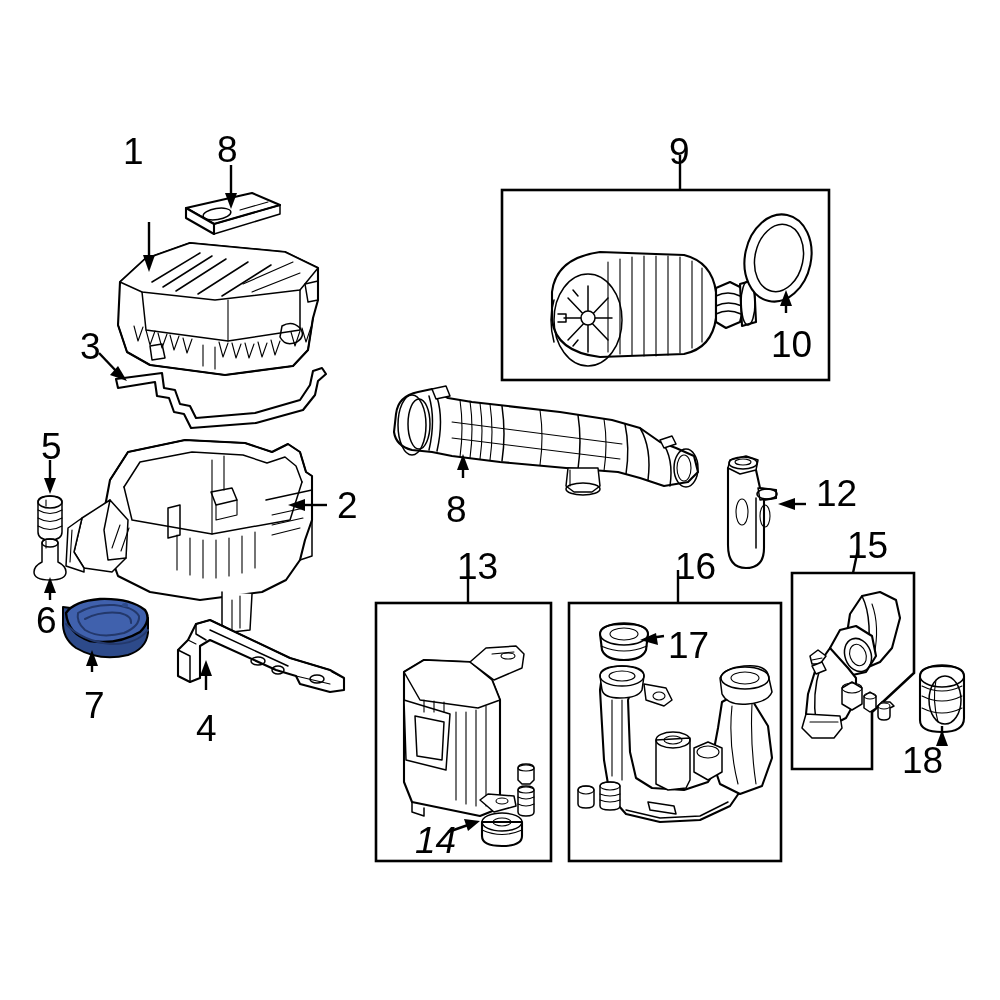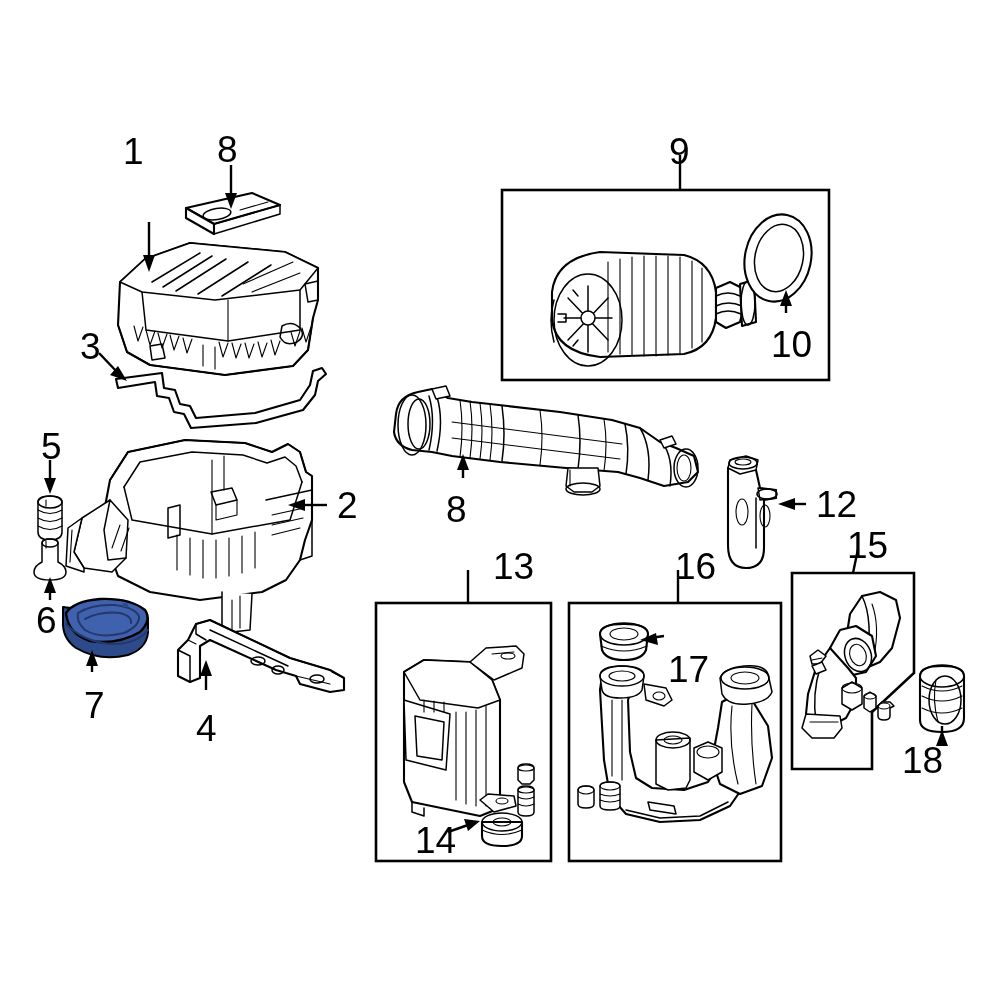--- a/index.html
+++ b/index.html
@@ -539,21 +539,21 @@
   <div class="callout" style="left:337px; top:487px;">2</div>
   <div class="callout" style="left:80px;  top:328px;">3</div>
   <div class="callout" style="left:196px; top:710px;">4</div>
   <div class="callout" style="left:41px;  top:428px;">5</div>
   <div class="callout" style="left:36px;  top:602px;">6</div>
   <div class="callout" style="left:84px;  top:687px;">7</div>
   <div class="callout" style="left:217px; top:131px;">8</div>
   <div class="callout" style="left:669px; top:133px;">9</div>
   <div class="callout" style="left:771px; top:326px;">10</div>
   <div class="callout" style="left:446px; top:491px;">8</div>
-  <div class="callout" style="left:816px; top:486px;">12</div>
-  <div class="callout" style="left:457px; top:548px;margin-left:36px;">13</div>
-  <div class="callout" style="left:415px; top:822px;">14</div>
+  <div class="callout" style="left:816px; top:475px;">12</div>
+  <div class="callout" style="left:457px; top:548px;">13</div>
+  <div class="callout" style="left:415px; top:822px;font-style:italic;">14</div>
   <div class="callout" style="left:847px; top:527px;">15</div>
   <div class="callout" style="left:667px; top:548px;margin-left:8px;">16</div>
-  <div class="callout" style="left:668px; top:627px;margin-top:24px;">17</div>
+  <div class="callout" style="left:668px; top:627px;">17</div>
   <div class="callout" style="left:902px; top:742px;">18</div>
 
 </div>
 
 </body></html>

